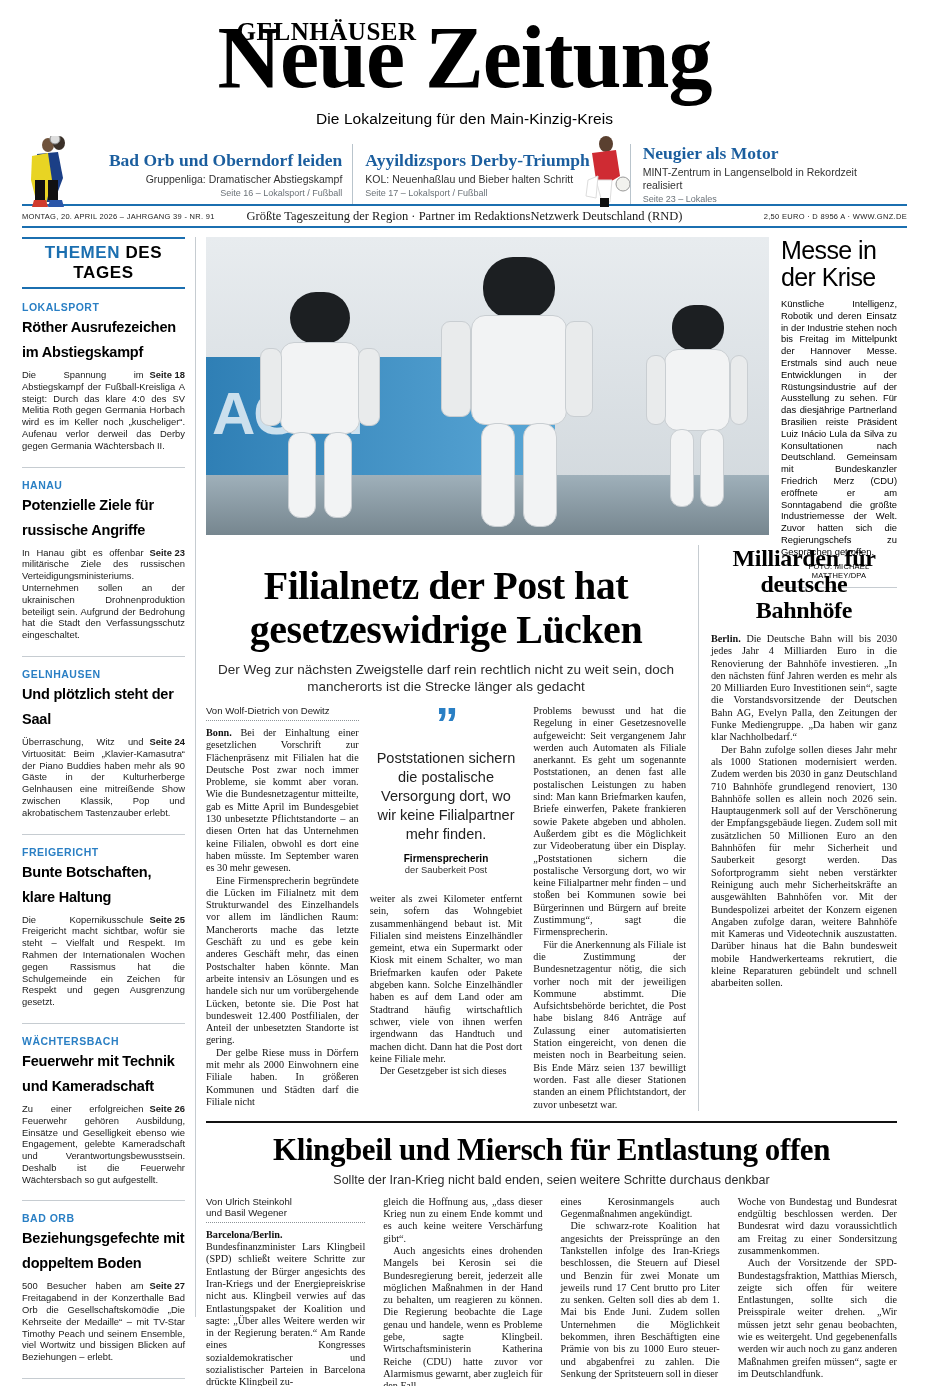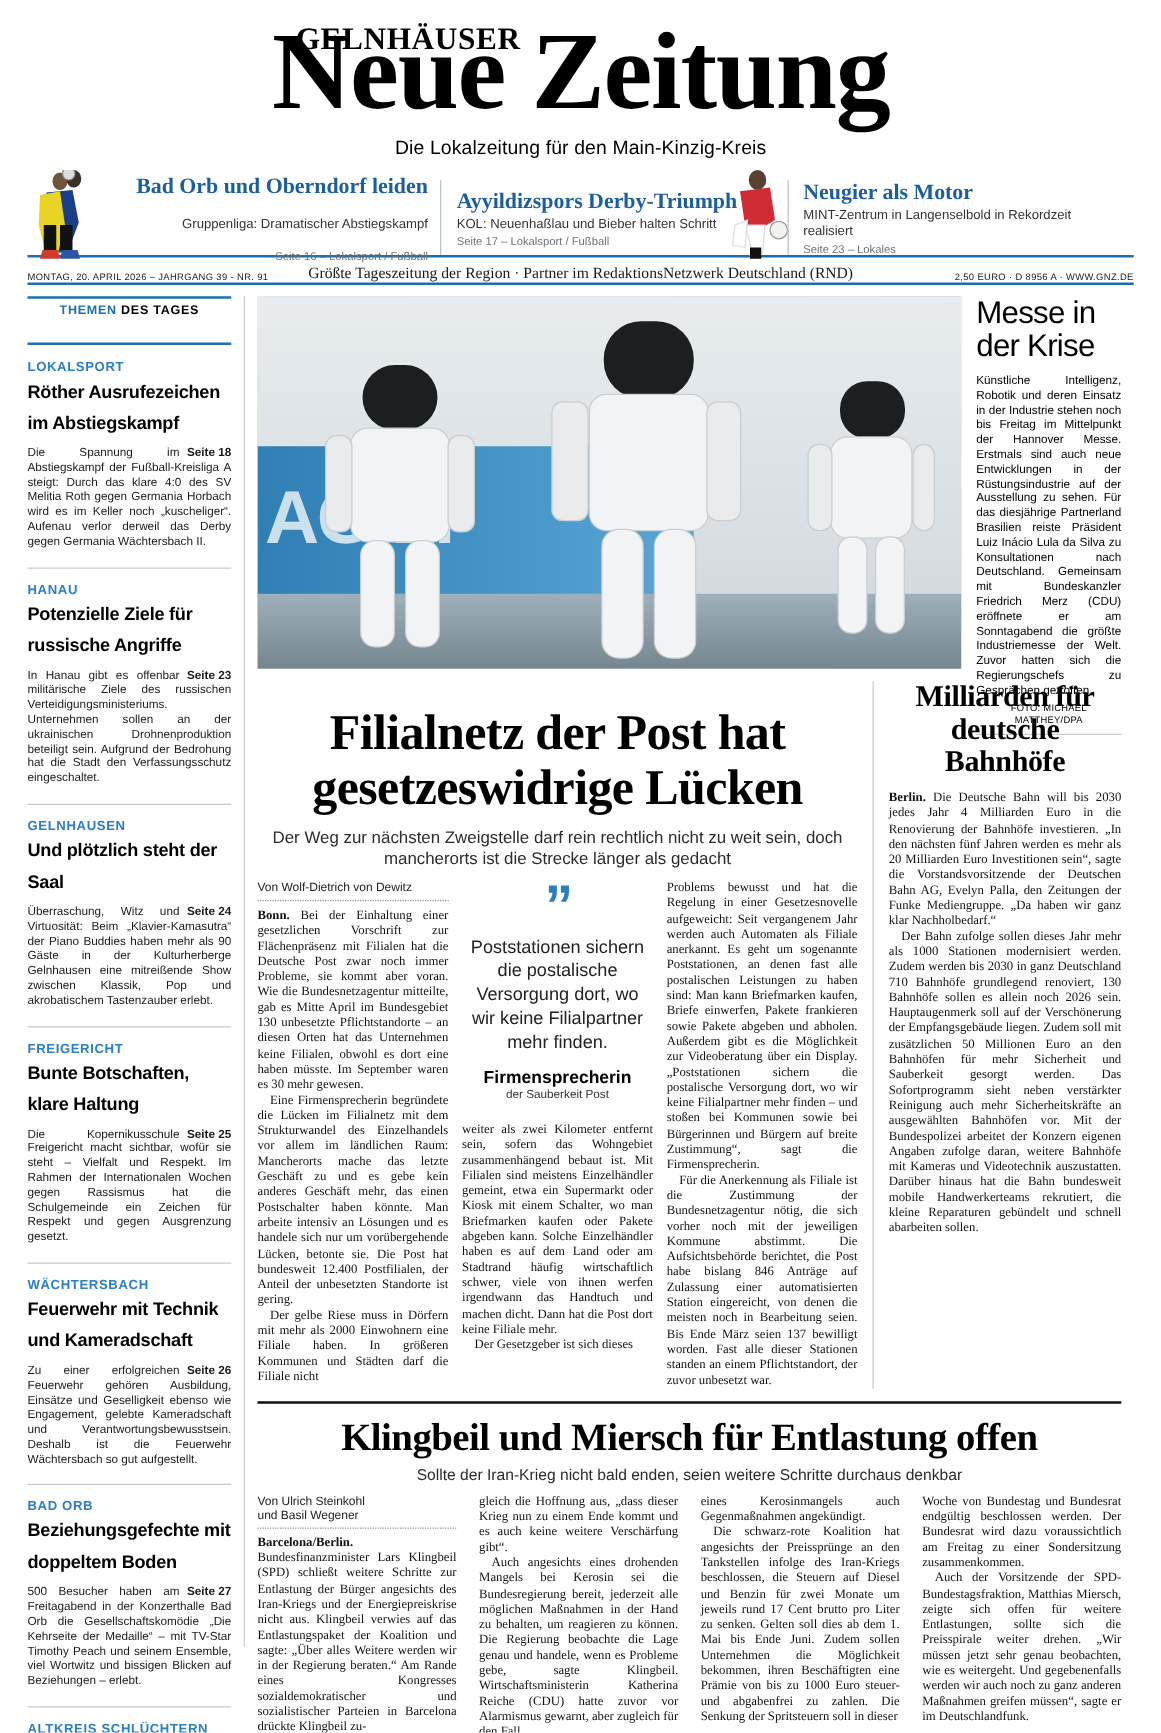--- a/index.html
+++ b/index.html
@@ -62,32 +62,32 @@
     font-family: "Liberation Serif", serif;
     font-weight: 700;
     font-size: 17.5px;
     color: #1b5e9e;
     line-height: 19px;
     white-space: nowrap;
   }
   .teaser-sub { font-size: 10.5px; color:#333; margin-top:3px; line-height: 13px; }
   .teaser-page { font-size: 9px; color:#6b7278; margin-top:2px; }
   .t1 .teaser-title, .t1 .teaser-sub, .t1 .teaser-page { text-align:right; padding-right:2px;}
-  .t1 { padding-left: 66px; gap: 12px; }
+  .t1 { padding-left: 66px; }
   .t2 { padding-left: 12px; }
   .t3 { padding-left: 12px; }
 
   
   .ball-img { position:absolute; bottom:-4px; width:62px; height:72px; }
   .fb1 { left: 2px; }
   .fb2 { right: -2px; bottom: -6px; width:56px; height:74px; }
 
   
   .infostrip {
-    display:flex; align-items:flex-end;
+    display:flex; align-items:center;
     border-bottom: 2px solid #1b6fb0;
     height: 22px;
     font-size: 7.5px;
     letter-spacing: 0.3px;
     color:#1a1a1a;
   }
   .info-left { width: 215px; }
   .info-center {
     flex:1; text-align:center;
     font-family:"Liberation Serif", serif;
@@ -101,23 +101,23 @@
     display:flex;
     margin-top: 9px;
     height: 1080px;
   }
   .col-left { width: 174px; padding-right: 10px; border-right: 1px solid #c6ccd1; }
   .col-main { flex:1; padding: 0 10px; }
 
   .themen {
     border-top: 2.5px solid #1b6fb0;
     border-bottom: 2.5px solid #1b6fb0;
-    padding: 4px 0 20px 0;
+    padding: 4px 0 4px 0;
     text-align:center;
-    font-size: 10px;
+    font-size: 17px;
     letter-spacing: 0.6px;
     font-weight: 700;
     margin-bottom: 12px;
   }
   .themen .hl { color:#1b6fb0; }
 
   .brief { margin-bottom: 15px; }
   .brief-kicker {
     color:#2a7fc4; font-weight:700; font-size:10.5px;
     letter-spacing:0.5px; margin-bottom:2px;
@@ -189,21 +189,21 @@
     font-size:10.2px; line-height:12.3px; text-align:justify;
     hyphens:auto; color:#111;
   }
   .body p { margin:0; text-indent: 10px; }
   .body p.first { text-indent: 0; }
   .body b { font-weight:700; }
 
   .pullquote { text-align:center; padding: 2px 2px 0 2px; }
   .quote-mark { color:#2a7fc4; font-size:46px; font-weight:700; line-height:34px; font-family:"Liberation Sans",sans-serif; letter-spacing:-2px;}
   .pq-text { font-size:14.5px; line-height:19px; color:#222; margin-top:8px; }
-  .pq-attr { font-size:14px; font-weight:700; margin-top:9px; }
+  .pq-attr { font-size:10px; font-weight:700; margin-top:9px; }
   .pq-attr2 { font-size:9.4px; color:#333; }
 
   .rcol-head {
     font-family:"Liberation Serif", serif; font-weight:700;
     font-size:24px; line-height:26px; text-align:center; letter-spacing:-0.3px;
     margin-bottom: 10px;
   }
 
   
   .bottom { margin-top: 10px; border-top: 2.5px solid #111; padding-top: 10px; }

